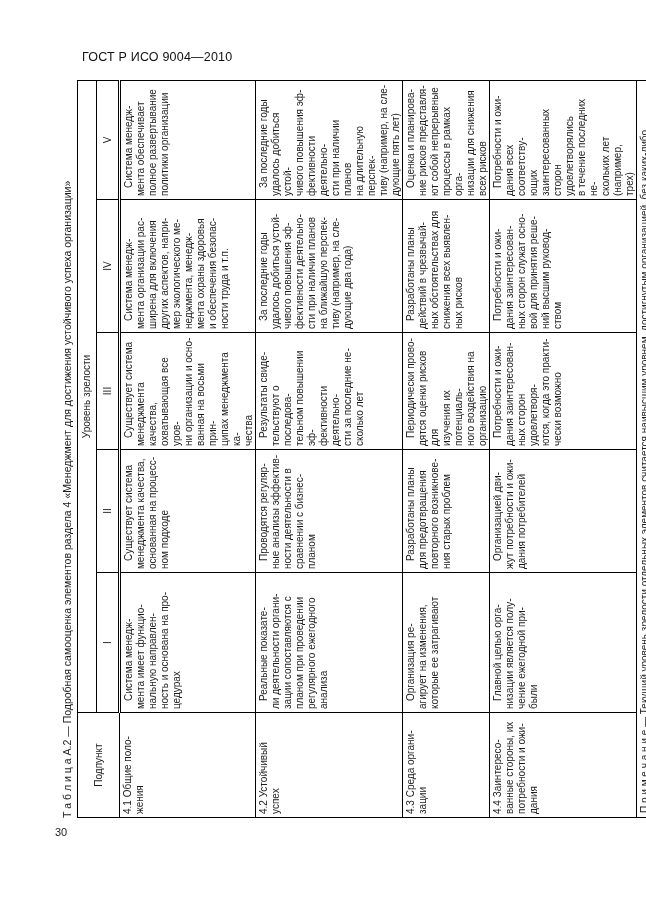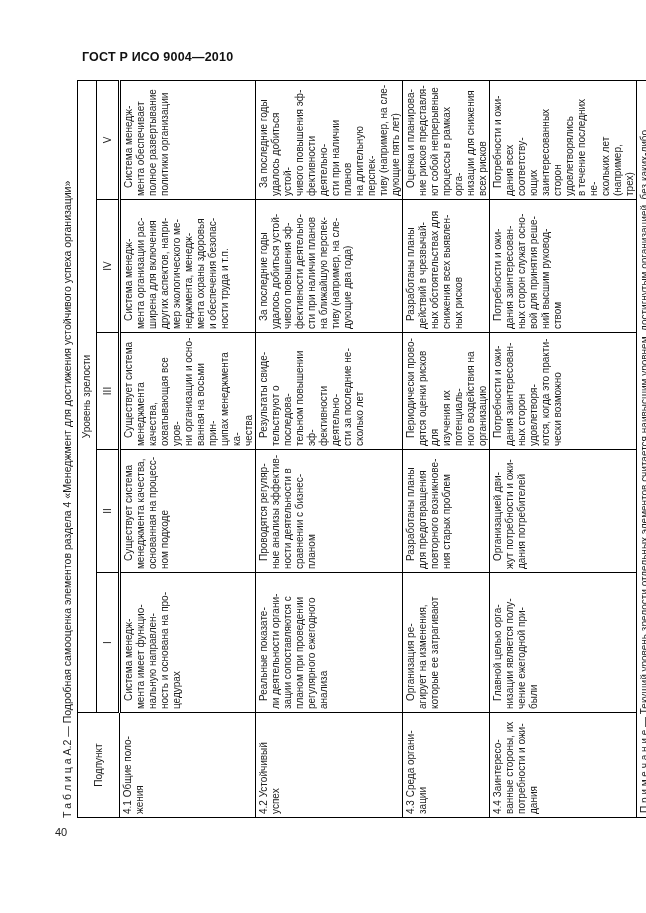--- a/index.html
+++ b/index.html
@@ -7,21 +7,21 @@
     width:646px;height:913px;
     background:#ffffff;
     font-family:"Liberation Sans", sans-serif;
     color:#1c1c1c;
     position:relative;
     overflow:hidden;
   }
   .page{position:absolute;left:0;top:0;width:646px;height:913px;background:#fff;}
   .doc-header{
     position:absolute;left:82px;top:50px;
-    font-size:12.5px;font-weight:bold;letter-spacing:0.2px;color:#111;
+    font-size:12.5px;font-weight:normal;letter-spacing:0.2px;color:#111;
     white-space:nowrap;
   }
   .page-number{
     position:absolute;left:55px;top:826px;
     font-size:11px;color:#222;
   }
   
   .rot-wrapper{
     position:absolute;left:60px;top:81px;width:499px;height:737px;
   }
@@ -238,15 +238,15 @@
           <tr class="note-row">
             <td colspan="6">П р и м е ч а н и е — Текущий уровень зрелости отдельных элементов считается наивысшим уровнем, достигнутым организацией, без каких-либо
 предшествующих несоответствий установленным критериям.</td>
           </tr>
         </tbody>
       </table>
 
     </div>
   </div>
 
-  <div class="page-number">40</div>
+  <div class="page-number">30</div>
 
 </div>
 
 </body></html>

